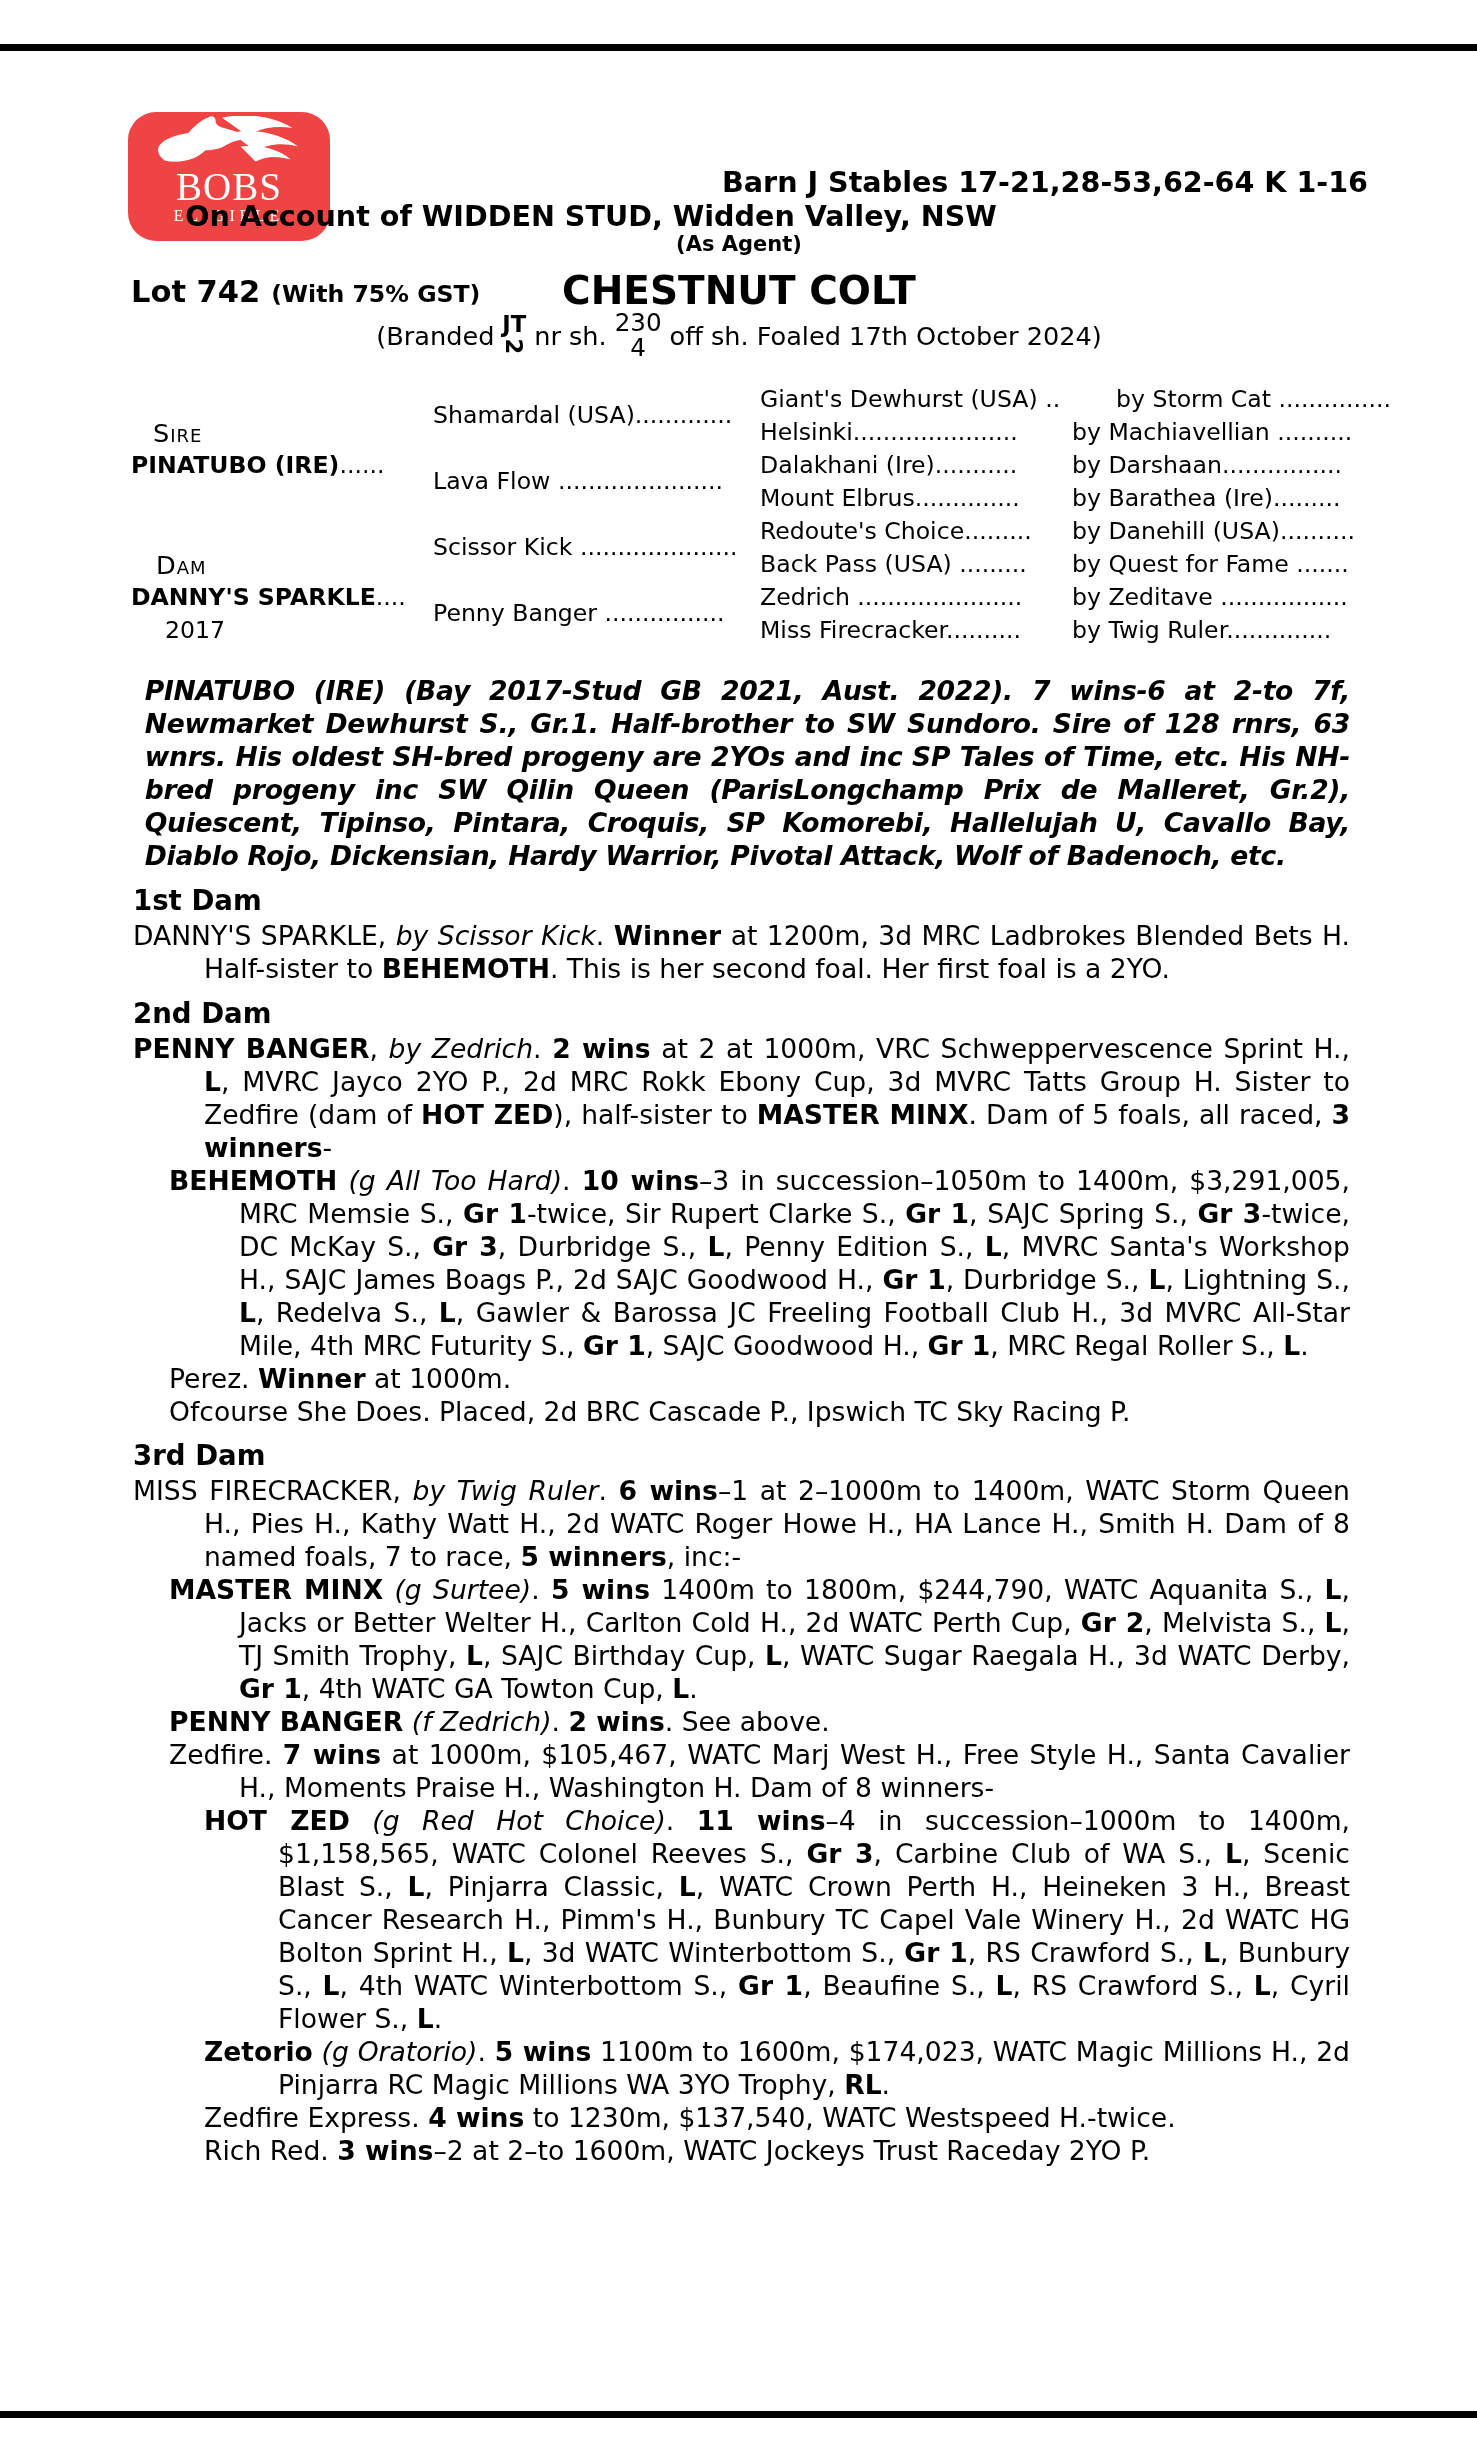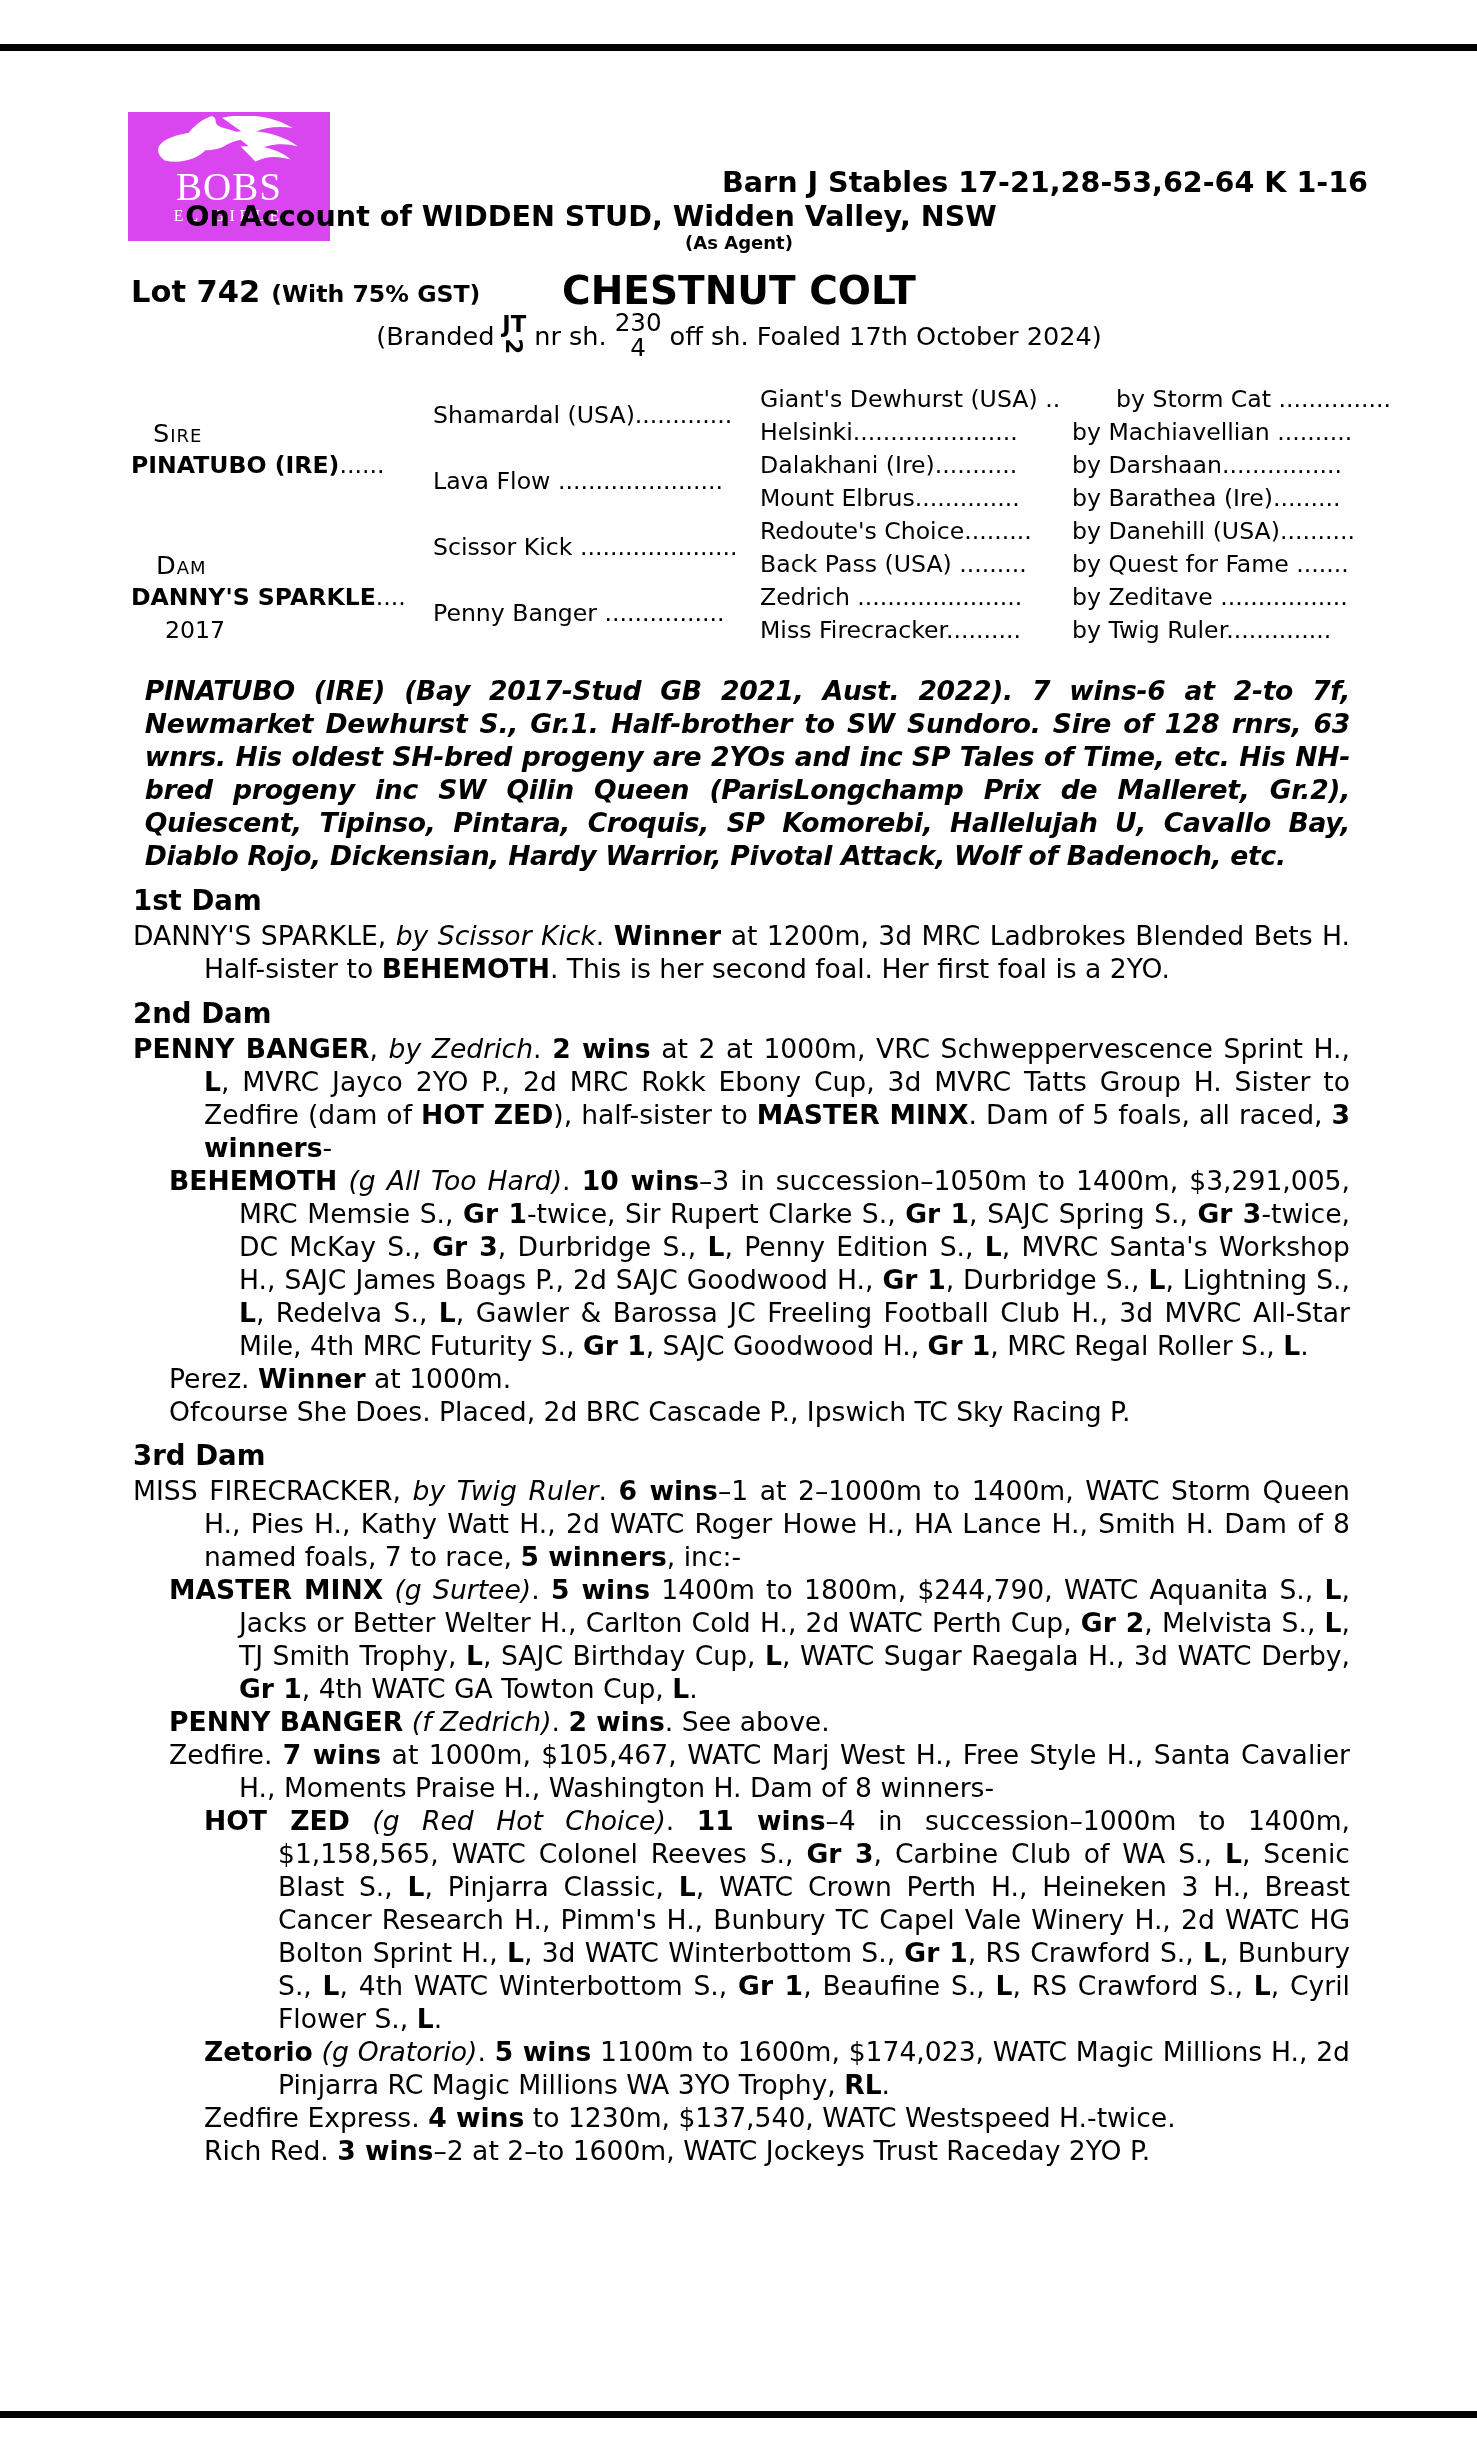--- a/index.html
+++ b/index.html
@@ -5,30 +5,30 @@
   html,body{margin:0;padding:0;}
   body{
     width:1478px;height:2463px;position:relative;background:#ffffff;color:#000;
     font-family:"DejaVu Sans", sans-serif;
   }
   .rule{position:absolute;left:0;width:1478px;height:6.9px;background:#000;}
   #rule-top{top:44px;}
   #rule-bottom{top:2411px;}
 
   
-  #logo{position:absolute;left:128px;top:112px;width:202px;height:129px;background:#d946ef;color:#fff;
-        text-align:center;overflow:hidden;}
+  #logo{position:absolute;left:128px;top:112px;width:202px;height:129px;background:#ef4444;color:#fff;
+        text-align:center;overflow:hidden;border-radius:28px;}
   #logo svg{display:block;margin:3.9px auto 0;}
   .logo-word{font-family:"Liberation Serif", serif;font-size:39px;line-height:39px;letter-spacing:1px;}
   .logo-sub{font-family:"Liberation Serif", serif;font-size:15.8px;line-height:19.7px;letter-spacing:4.9px;}
 
   .hb{position:absolute;font-weight:bold;white-space:nowrap;}
   #barn-line{top:165px;right:110px;font-size:28.6px;margin-left:28px;}
   #consignor-line{top:199px;left:0;width:1182px;text-align:center;font-size:28.6px;}
-  #agent-line{top:232px;left:0;width:1478px;text-align:center;font-size:18px;}
+  #agent-line{top:232px;left:0;width:1478px;text-align:center;font-size:21px;}
 
   #lot-row{position:absolute;left:131px;top:274px;display:flex;align-items:baseline;gap:11px;}
   #lot-number{font-weight:bold;font-size:30.5px;}
   #gst-note{font-weight:bold;font-size:23.6px;}
   #lot-title{position:absolute;left:50%;transform:translateX(-50%);top:268px;font-weight:bold;font-size:39px;white-space:nowrap;}
 
   #branded-line{position:absolute;left:0;top:311px;width:1478px;display:flex;justify-content:center;
                 align-items:center;font-size:25.6px;white-space:nowrap;}
   .stack{display:inline-flex;flex-direction:column;align-items:center;line-height:1.0;margin:0 7.9px;}
   .brand-mark{font-weight:bold;font-size:22.7px;}

